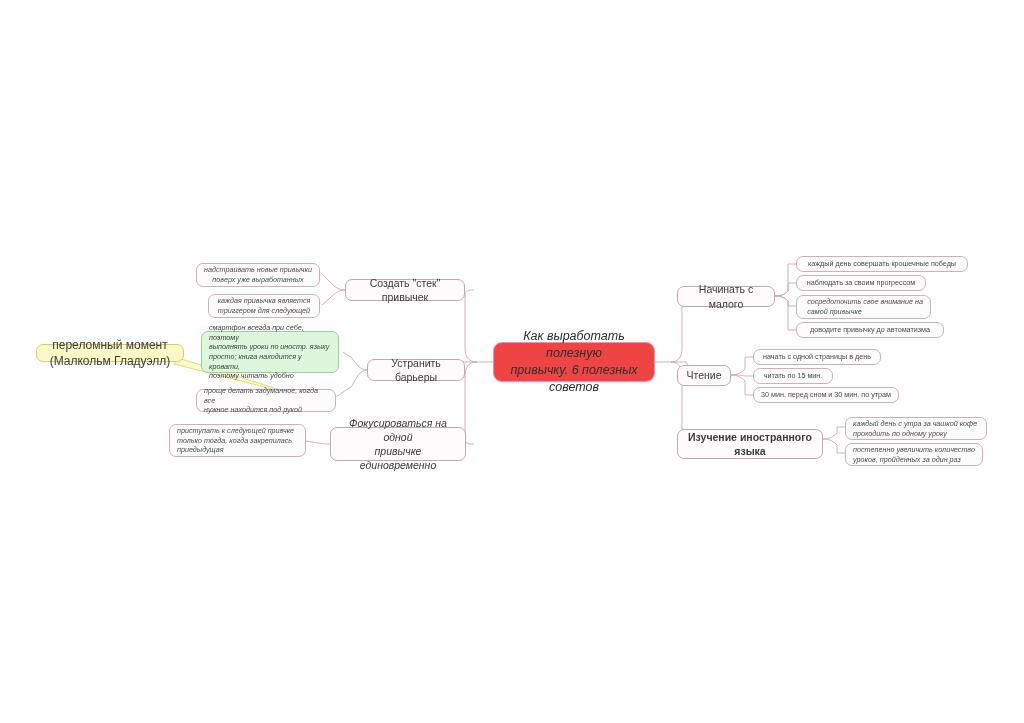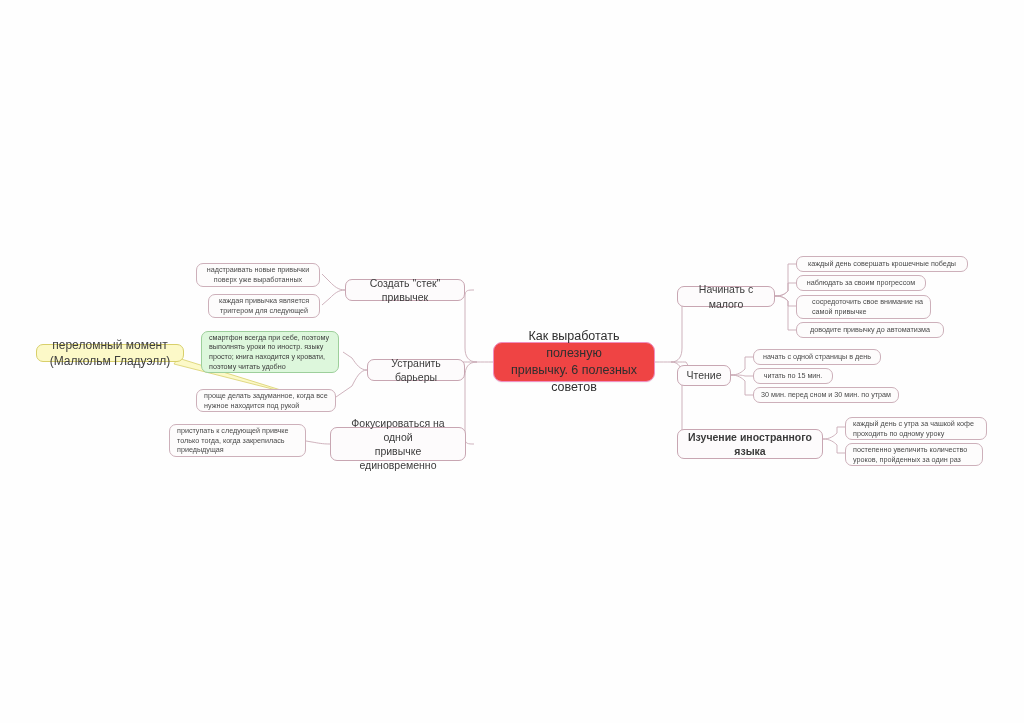--- a/index.html
+++ b/index.html
@@ -68,21 +68,21 @@
     color: #3d3d3d;
   }
   .node.yellow {
     background: #fcf9c8;
     border: 1px solid #d8cf6a;
     font-size: 12px;
     color: #3d3d3d;
     justify-content: center;
     text-align: center;
   }
-  .nl { display: block; }
+  .nl { display: block; font-style: italic; }
 </style>
 </head>
 <body>
 
 <div id="canvas">
 
   <svg id="edges" viewBox="0 0 1024 723">
     <g fill="none" stroke="#c9aab6" stroke-width="0.9">
 
       <path d="M493,362 C487,362 482,362 477,362"></path>

